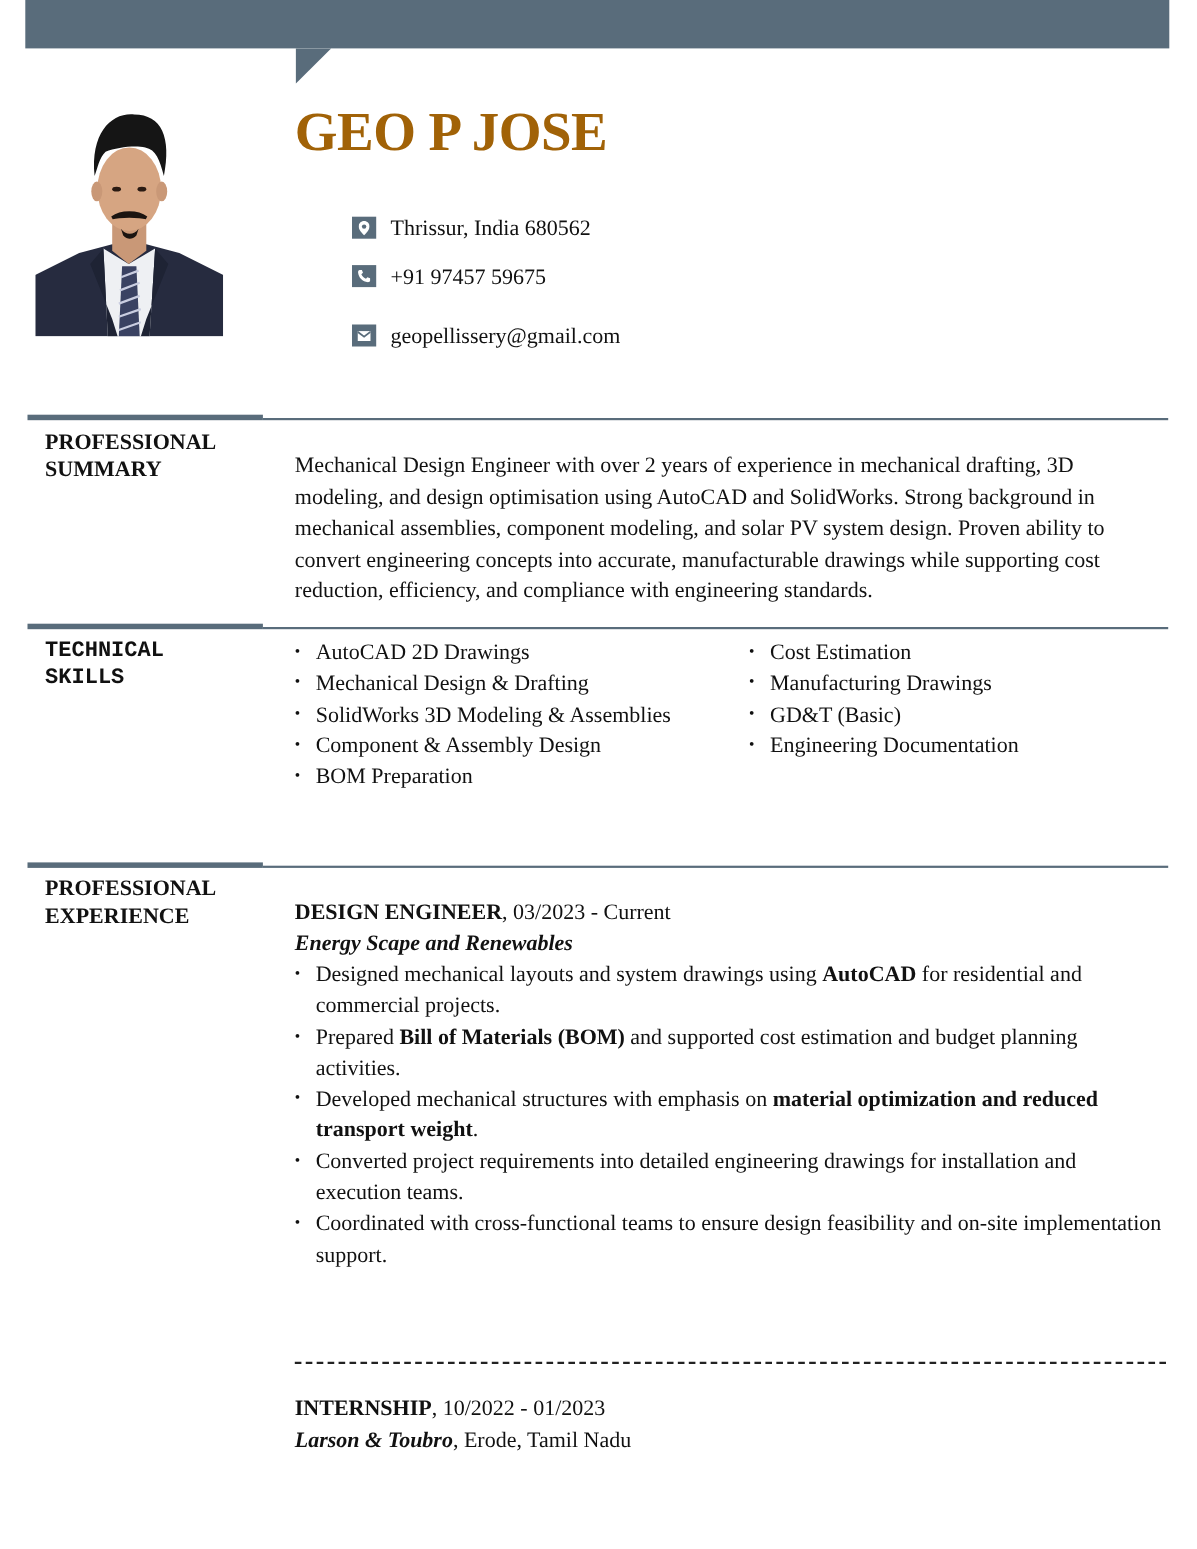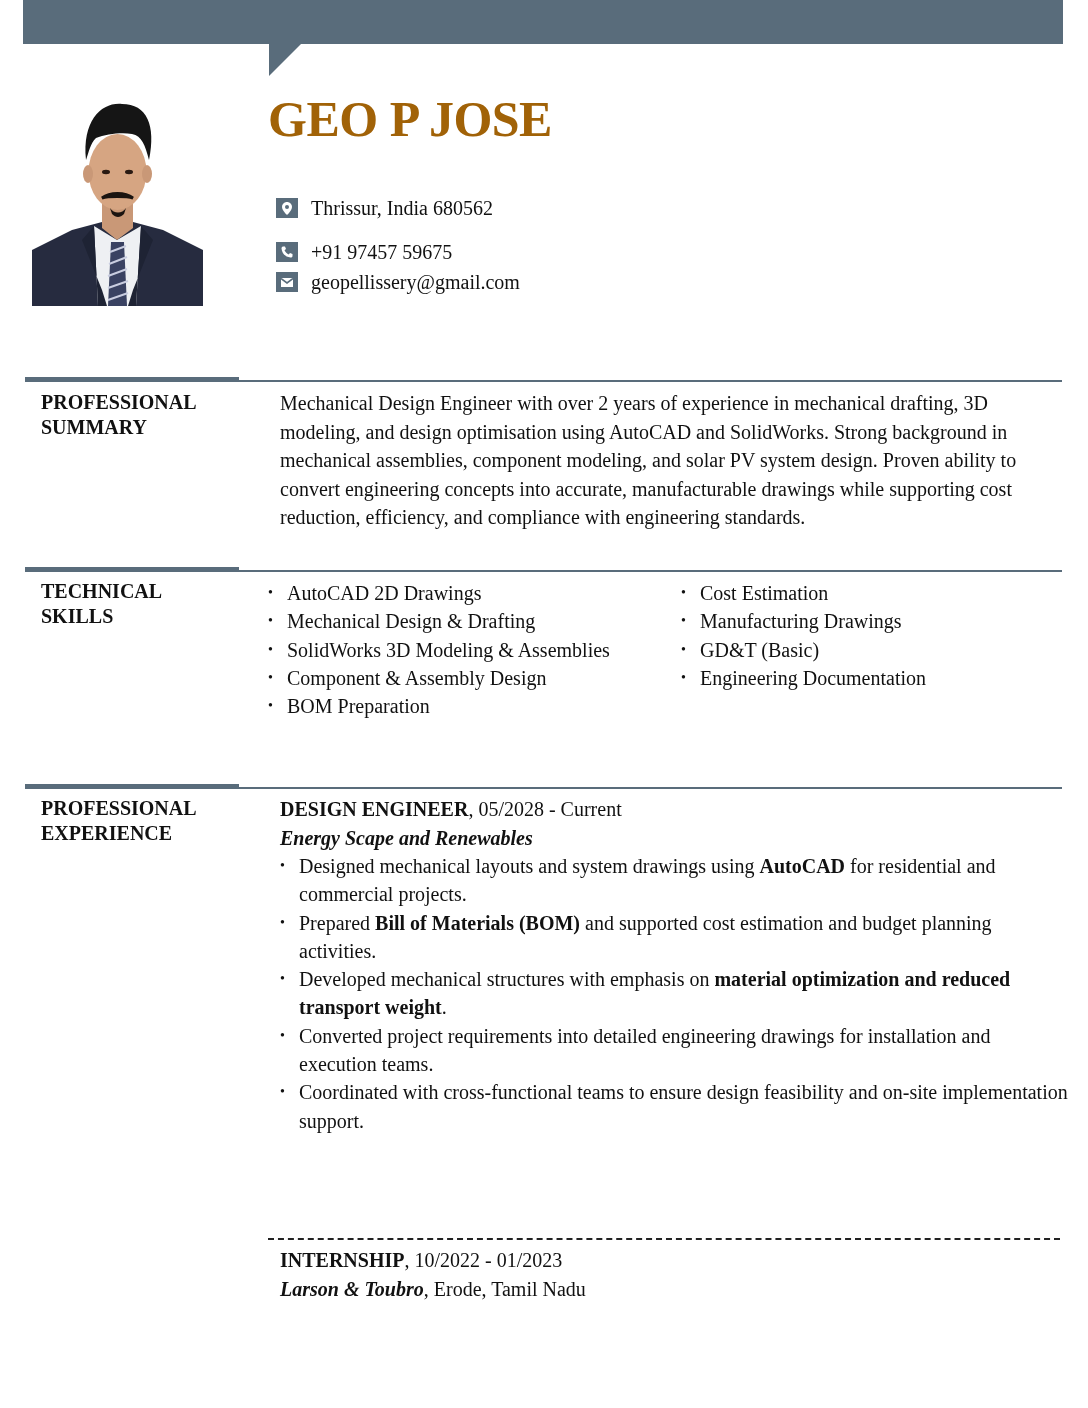--- a/index.html
+++ b/index.html
@@ -8,30 +8,30 @@
 
   .top-band { position: absolute; left: 23px; top: 0; width: 1040px; height: 44px; background: #596c7b; }
   .top-notch { position: absolute; left: 269px; top: 44px; width: 0; height: 0;
     border-top: 32px solid #596c7b; border-right: 32px solid transparent; }
 
   .photo { position: absolute; left: 32px; top: 90px; width: 171px; height: 216px; background: #ffffff; overflow: hidden; }
 
   .name { position: absolute; left: 268px; top: 90px; font-size: 50px; font-weight: bold; color: #a16207; letter-spacing: -0.5px; line-height: 58px; }
 
   .contact { position: absolute; left: 276px; }
-  .contact-row { display: flex; align-items: center; height: 22px; }
+  .contact-row { display: flex; height: 22px; margin-left: 44px; }
   .contact-icon { width: 22px; height: 20px; background: #596c7b; display: flex; align-items: center; justify-content: center; margin-right: 13px; }
   .contact-text { font-size: 20px; line-height: 22px; }
 
   .divider { position: absolute; left: 25px; width: 1037px; height: 6px; }
   .divider .thick { position: absolute; left: 0; bottom: 0; width: 214px; height: 5px; background: #596c7b; }
   .divider .thin { position: absolute; left: 214px; bottom: 0; width: 823px; height: 2.5px; background: #596c7b; }
 
   .sec-label { position: absolute; left: 27px; font-size: 20px; font-weight: bold; line-height: 25px; color: #111; margin-left: 14px; }
-  .sec-body { position: absolute; left: 280px; width: 790px; font-size: 20px; line-height: 28.5px; }
+  .sec-body { position: absolute; left: 268px; width: 790px; font-size: 20px; line-height: 28.5px; margin-top: 20px; }
 
   .skills-col { position: absolute; list-style: none; font-size: 20px; line-height: 28.3px; }
   .skills-col li { position: relative; padding-left: 19px; }
   .skills-col li::before { content: "•"; position: absolute; left: 0; top: 0; font-size: 14px; }
 
   .job-head { font-size: 20px; line-height: 28.5px; }
   .job-company { font-size: 20px; line-height: 28.5px; font-style: italic; font-weight: bold; }
   .bullets { list-style: none; }
   .bullets li { position: relative; padding-left: 19px; font-size: 20px; line-height: 28.3px; }
   .bullets li::before { content: "•"; position: absolute; left: 0; top: 0; font-size: 14px; }
@@ -90,21 +90,21 @@
 <div class="contact" style="top:241px;">
   <div class="contact-row">
     <span class="contact-icon">
       <svg width="12" height="12" viewBox="0 0 12 12">
           <path d="M2 0.5 L4 0.5 L5 3 L3.5 4.3 C4.3 6 6 7.7 7.7 8.5 L9 7 L11.5 8 L11.5 10 C11.5 11 10.5 11.5 9.5 11.5 C4.5 11 1 7.5 0.5 2.5 C0.5 1.5 1 0.5 2 0.5 Z" fill="#fff"></path>
         </svg>
     </span>
     <span class="contact-text">+91 97457 59675</span>
   </div>
 </div>
-<div class="contact" style="top:271px;">
+<div class="contact" style="top:295px;">
   <div class="contact-row">
     <span class="contact-icon">
       <svg width="12" height="9" viewBox="0 0 12 9">
           <rect x="0" y="0" width="12" height="9" fill="#fff"></rect>
           <path d="M0 0.5 L6 5 L12 0.5" stroke="#596c7b" stroke-width="1.6" fill="none"></path>
         </svg>
     </span>
     <span class="contact-text">geopellissery@gmail.com</span>
   </div>
 </div>
@@ -116,21 +116,21 @@
 <div class="sec-label" style="top:390px;">
   <div>PROFESSIONAL</div>
   <div>SUMMARY</div>
 </div>
 <div class="sec-body" style="top:389px; width:792px;">Mechanical Design Engineer with over 2 years of experience in mechanical drafting, 3D modeling, and design optimisation using AutoCAD and SolidWorks. Strong background in mechanical assemblies, component modeling, and solar PV system design. Proven ability to convert engineering concepts into accurate, manufacturable drawings while supporting cost reduction, efficiency, and compliance with engineering standards.</div>
 
 <div class="divider" style="top:566px;">
   <div class="thick"></div>
     <div class="thin"></div>
 </div>
-<div class="sec-label" style="top:579px;">
+<div class="sec-label" style="top:579px;font-family:Liberation Mono, monospace;">
   <div>TECHNICAL</div>
   <div>SKILLS</div>
 </div>
 <ul class="skills-col" style="left:268px; top:579px;">
   <li>AutoCAD 2D Drawings</li>
   <li>Mechanical Design &amp; Drafting</li>
   <li>SolidWorks 3D Modeling &amp; Assemblies</li>
   <li>Component &amp; Assembly Design</li>
   <li>BOM Preparation</li>
 </ul>
@@ -145,21 +145,21 @@
   <div class="thick"></div>
     <div class="thin"></div>
 </div>
 <div class="sec-label" style="top:796px;">
   <div>PROFESSIONAL</div>
   <div>EXPERIENCE</div>
 </div>
 
 <div class="sec-body" style="top:795px;">
   <div class="job-head">
-    <b>DESIGN ENGINEER</b><span>, 05/2028 - Current</span>
+    <b>DESIGN ENGINEER</b><span>, 03/2023 - Current</span>
   </div>
   <div class="job-company">Energy Scape and Renewables</div>
   <ul class="bullets">
     <li><span>Designed mechanical layouts and system drawings using </span><b>AutoCAD</b><span> for residential and commercial projects.</span></li>
     <li><span>Prepared </span><b>Bill of Materials (BOM)</b><span> and supported cost estimation and budget planning activities.</span></li>
     <li><span>Developed mechanical structures with emphasis on </span><b>material optimization and reduced transport weight</b><span>.</span></li>
     <li><span>Converted project requirements into detailed engineering drawings for installation and execution teams.</span><b></b><span></span></li>
     <li><span>Coordinated with cross-functional teams to ensure design feasibility and on-site implementation support.</span><b></b><span></span></li>
   </ul>
 </div>

